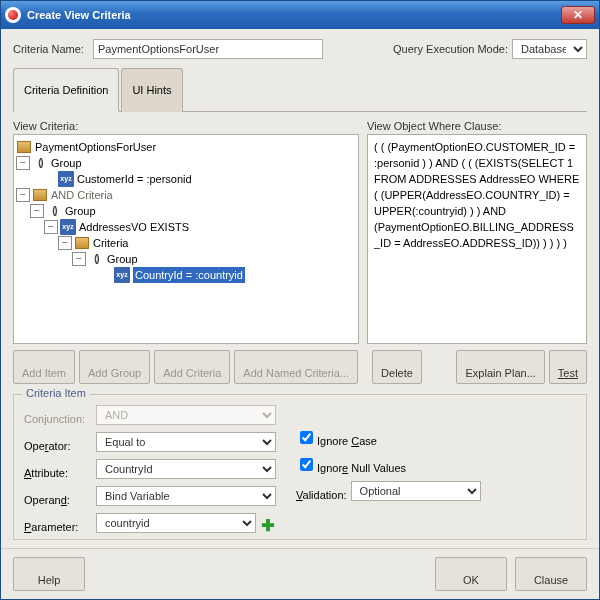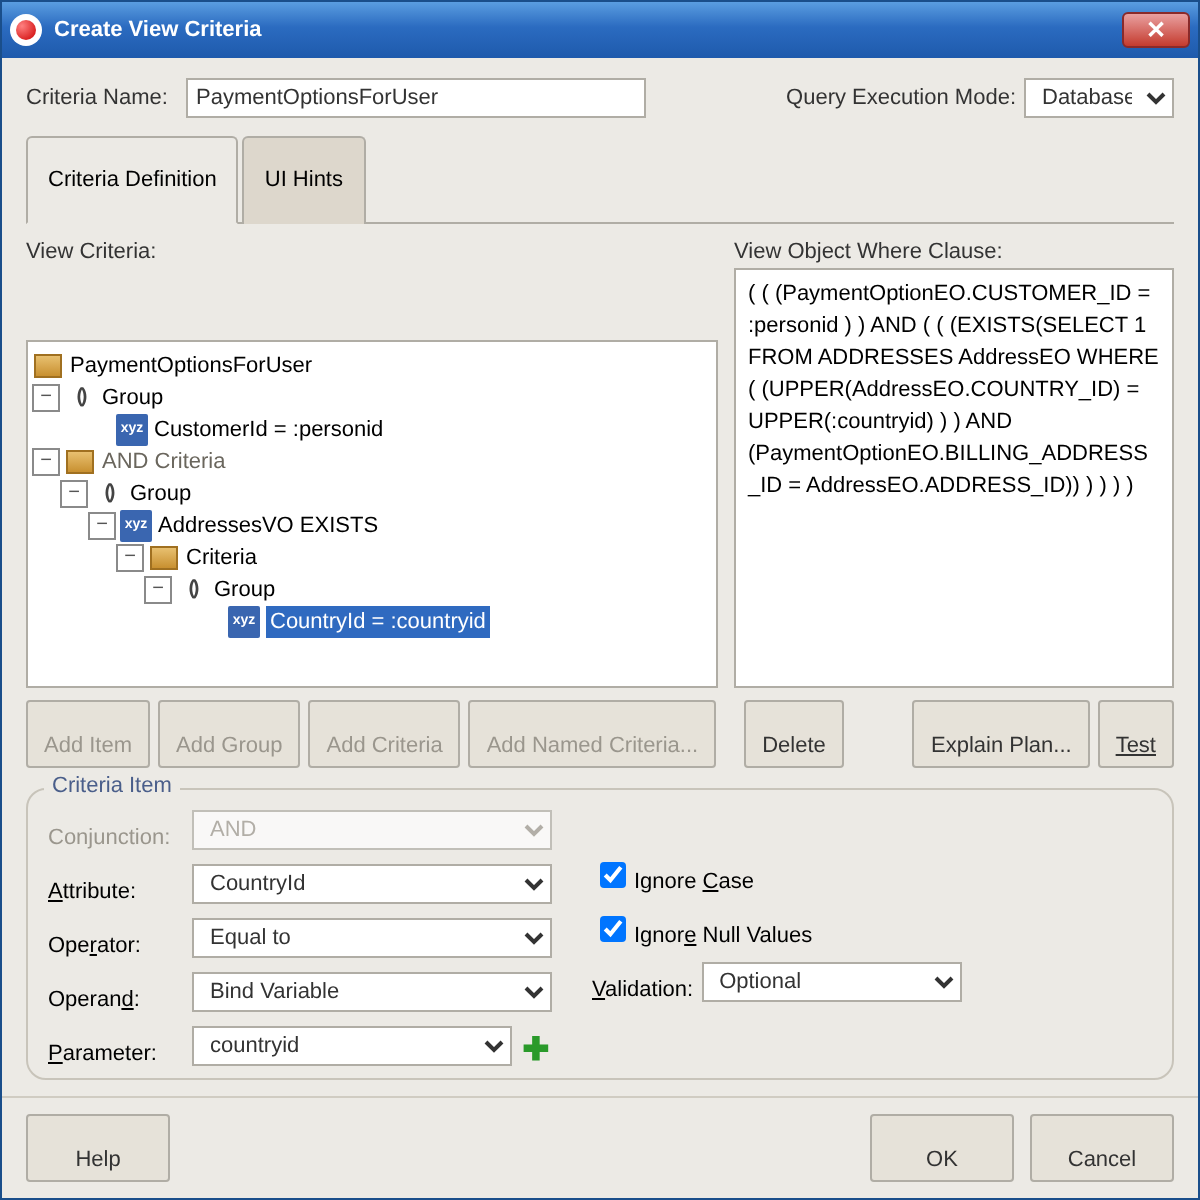--- a/index.html
+++ b/index.html
@@ -13,37 +13,37 @@
 .content { flex: 1; padding: 10px 12px 8px 12px; display: flex; flex-direction: column; overflow: hidden; }
 .row { display: flex; align-items: center; margin-bottom: 8px; justify-content: flex-end; }
 .row label { color: #333; }
 input.txt, select.sel { border: 1px solid #b0ada5; background: #fff; height: 20px; padding: 1px 4px; color: #333; }
 select.sel { height: 20px; }
 .disabled { color: #9a968d !important; }
 .tabs { display: flex; border-bottom: 1px solid #b0ada5; margin-bottom: 8px; }
 .tab { padding: 15px 10px; border: 1px solid #b0ada5; border-bottom: none; margin-right: 2px; background: #ddd7cc; border-radius: 3px 3px 0 0; cursor: pointer; position: relative; top: 1px; }
 .tab.active { background: #eceae5; border-bottom: 1px solid #eceae5; }
 .panels { display: flex; gap: 8px; height: 225px; }
-.panel-left { flex: 1; display: flex; flex-direction: column; gap: 36px; }
+.panel-left { flex: 1; display: flex; flex-direction: column; }
 .panel-right { width: 220px; display: flex; flex-direction: column; }
 .panel-label { margin-bottom: 2px; color: #333; }
 .tree-box, .clause-box { flex: 1; border: 1px solid #b0ada5; background: #fff; overflow: auto; padding: 4px 2px; font-size: 11px; line-height: 16px; }
 .tree-row { display: flex; align-items: center; white-space: nowrap; }
 .tw { width: 14px; height: 14px; border: 1px solid #8a8a8a; display: inline-flex; align-items: center; justify-content: center; font-size: 10px; color: #555; background: #fff; margin-right: 2px; cursor: pointer; line-height: 10px; }
 .sp { display: inline-block; width: 14px; }
 .ic { width: 16px; height: 14px; display: inline-flex; align-items: center; justify-content: center; margin-right: 3px; font-size: 10px; }
 .ic-root { background: linear-gradient(#e8c070,#c89030); border: 1px solid #a07020; width: 14px; height: 12px; }
 .ic-paren { color: #444; font-weight: bold; letter-spacing: -2px; }
 .ic-xyz { background: #3a66b0; color: #fff; font-size: 7px; padding: 0 2px; border-radius: 1px; font-weight: bold; }
 .tree-text.sel { background: #2f6ac0; color: #fff; padding: 0 2px; }
 .lbl-and { color: #6a665d; }
 .btnrow { display: flex; gap: 4px; margin-top: 6px; align-items: center; }
 button.btn { border: 1px solid #b0ada5; background: #e6e2d9; height: 22px; padding: 16px 8px; color: #333; border-radius: 2px; cursor: pointer; }
 button.btn:disabled { color: #9a968d; cursor: default; }
-.fieldset { border: 1px solid #c8c4ba; border-radius: 10px; margin-top: 10px; padding: 8px 10px 6px 10px; position: relative; }
+.fieldset { border: 1px solid #c8c4ba; border-radius: 0; margin-top: 10px; padding: 8px 10px 6px 10px; position: relative; }
 .fieldset .legend { position: absolute; top: -8px; left: 8px; background: #eceae5; padding: 0 4px; color: #4a5e8a; }
 .form-grid { display: flex; gap: 20px; }
 .form-col { display: flex; flex-direction: column; gap: 5px; }
 .form-row { display: flex; align-items: flex-end; min-height: 22px; }
 .form-row > label { width: 72px; }
 .form-col.right .form-row > label { width: auto; margin-right: 4px; }
 .chk { margin-right: 4px; }
 .plus { width: 16px; height: 16px; display: inline-flex; align-items: center; justify-content: center; color: #2a9a2a; font-weight: bold; font-size: 16px; margin-left: 4px; cursor: pointer; }
 .footer { display: flex; padding: 8px 12px; gap: 8px; border-top: 1px solid #d0ccc2; }
 .footer .spacer { flex: 1; }
@@ -178,26 +178,26 @@
 
     <div class="fieldset">
       <span class="legend">Criteria Item</span>
       <div class="form-grid">
         <div class="form-col">
           <div class="form-row">
             <label class="disabled">Conjunction:</label>
             <select class="sel disabled" disabled="" style="width:180px"><option>AND</option></select>
           </div>
           <div class="form-row">
+            <label>Ope<span class="und">r</span>ator:</label>
+            <select class="sel" style="width:180px"><option>Equal to</option></select>
+          </div>
+          <div class="form-row">
             <label><span class="und">A</span>ttribute:</label>
             <select class="sel" style="width:180px"><option>CountryId</option></select>
-          </div>
-          <div class="form-row">
-            <label>Ope<span class="und">r</span>ator:</label>
-            <select class="sel" style="width:180px"><option>Equal to</option></select>
           </div>
           <div class="form-row">
             <label>Operan<span class="und">d</span>:</label>
             <select class="sel" style="width:180px"><option>Bind Variable</option></select>
           </div>
           <div class="form-row">
             <label><span class="und">P</span>arameter:</label>
             <select class="sel" style="width:160px"><option>countryid</option></select>
             <span class="plus">✚</span>
           </div>
@@ -218,15 +218,15 @@
         </div>
       </div>
     </div>
 
   </div>
 
   <div class="footer">
     <button class="btn" style="width:72px">Help</button>
     <div class="spacer"></div>
     <button class="btn" style="width:72px">OK</button>
-    <button class="btn" style="width:72px">Cancel</button>
+    <button class="btn" style="width:72px">Clause</button>
   </div>
 </div>
 
 </body></html>

